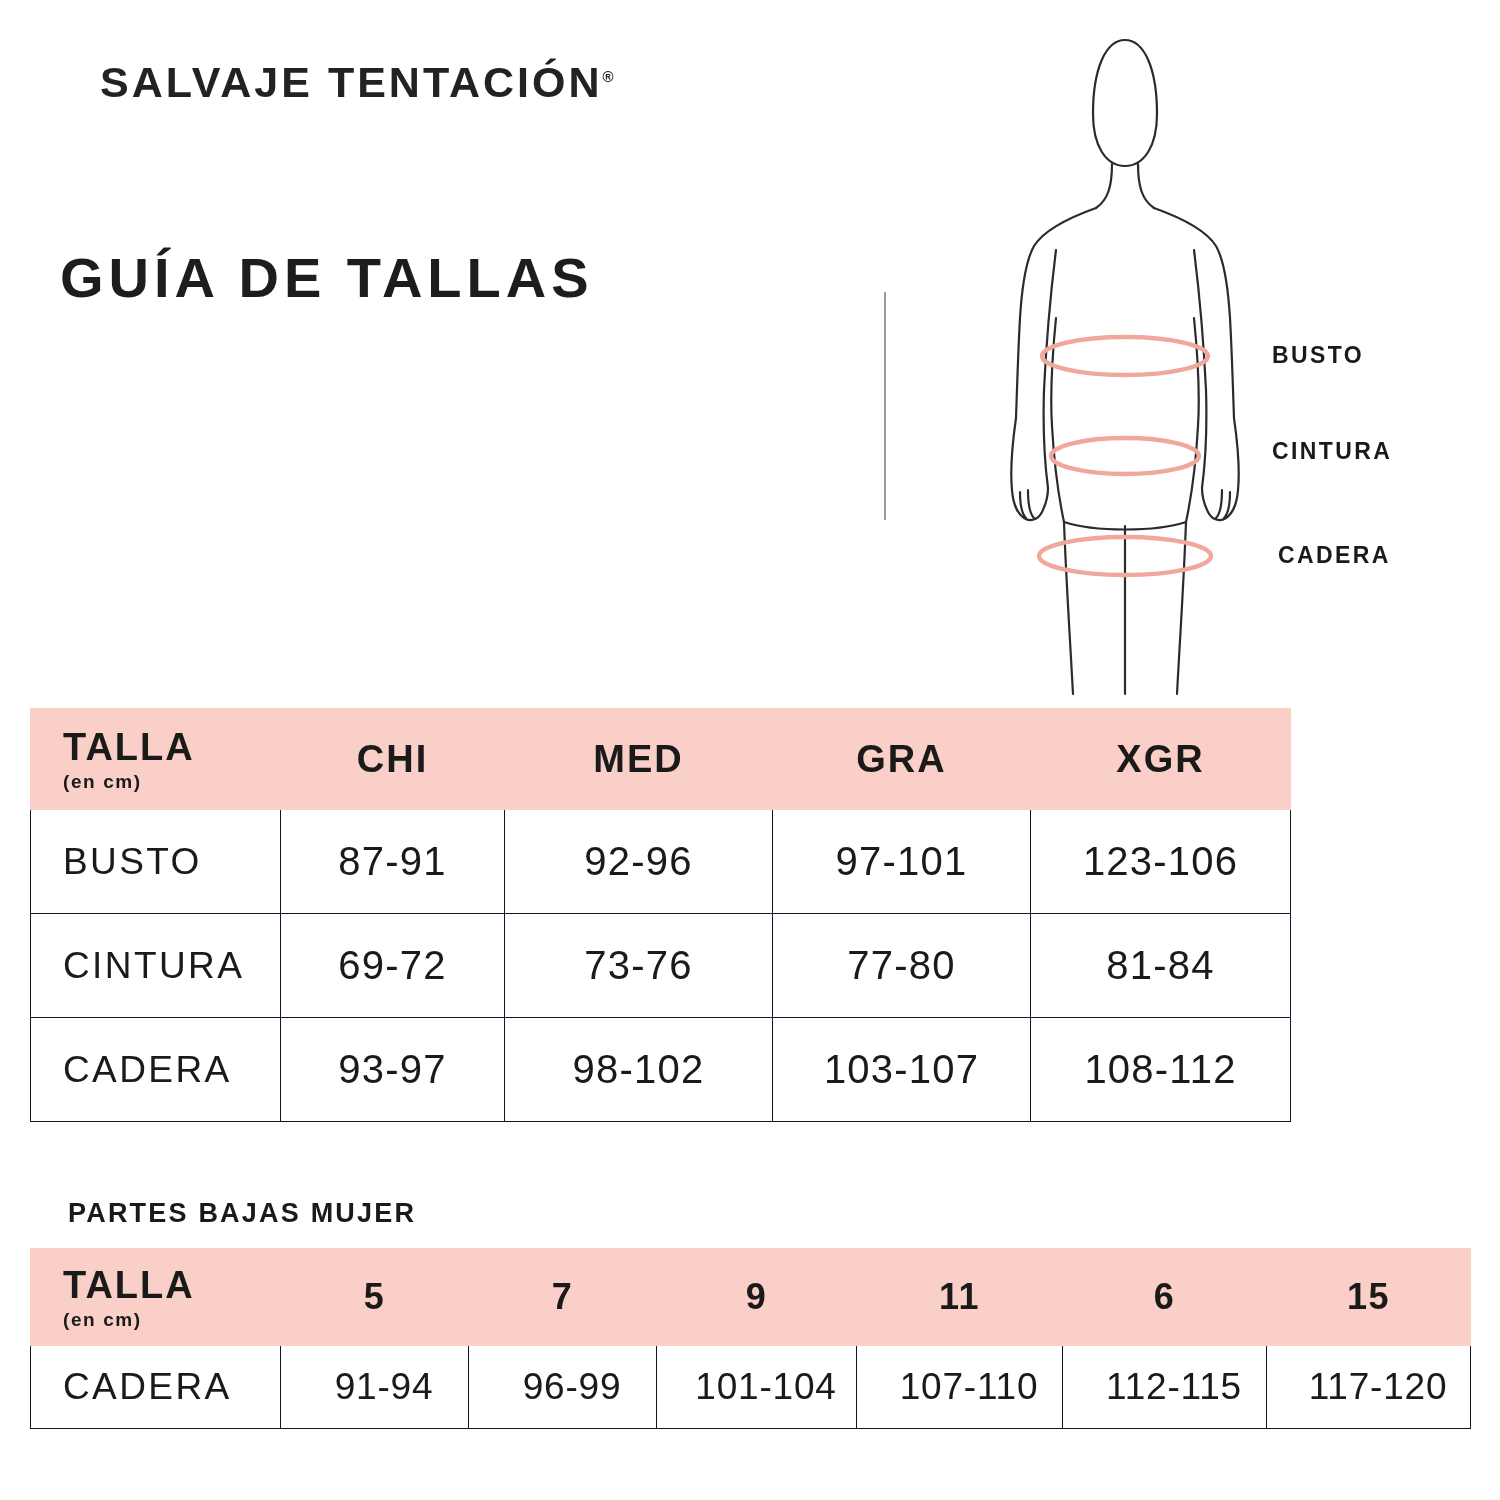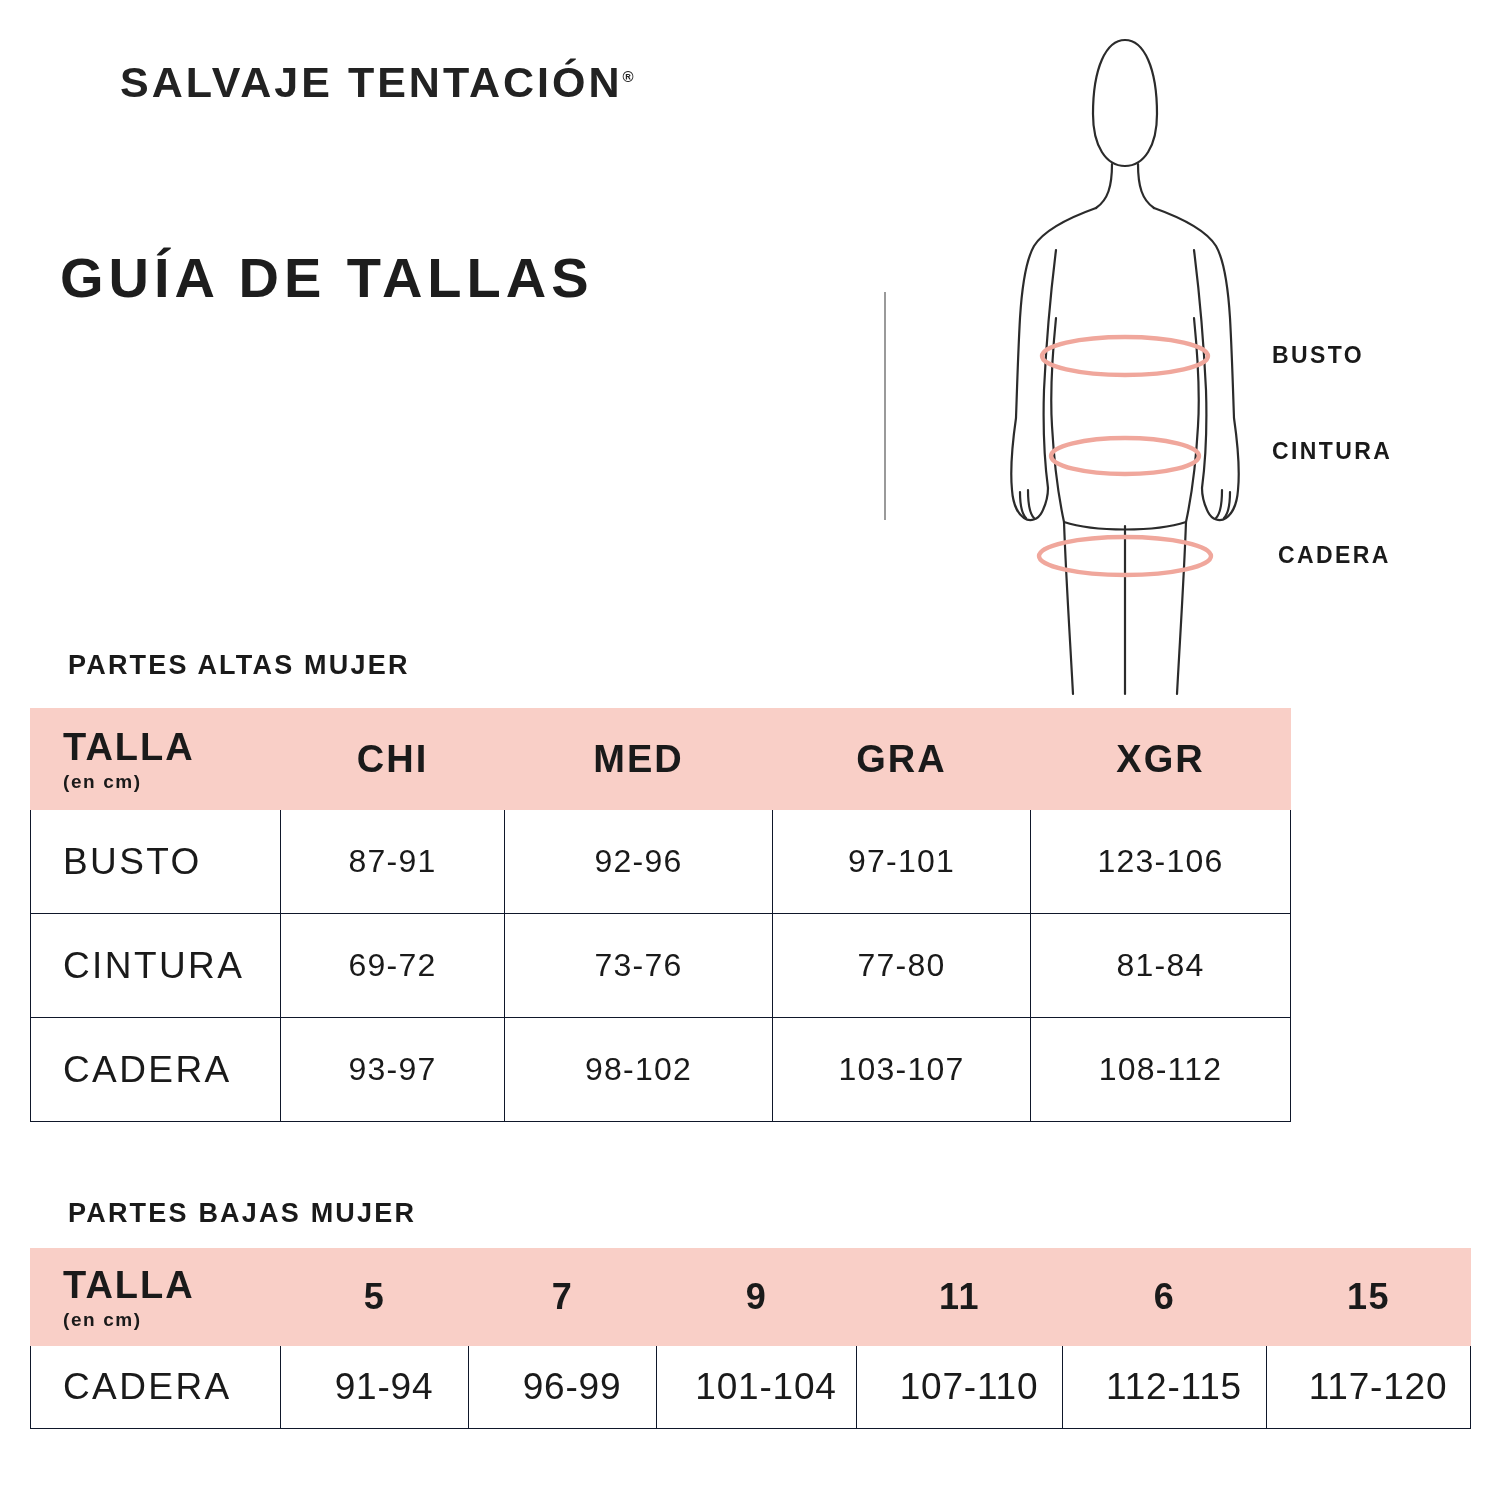--- a/index.html
+++ b/index.html
@@ -18,21 +18,21 @@
 
   .page {
     position: relative;
     width: 1500px;
     height: 1500px;
   }
 
   
   .brand {
     position: absolute;
-    left: 120px;
+    left: 100px;
     top: 58px;
     font-size: 43px;
     font-weight: 700;
     letter-spacing: 3.0px;
     color: #222;
     white-space: nowrap;
   }
   .brand sup {
     font-size: 15px;
     vertical-align: super;
@@ -147,21 +147,21 @@
   }
   #table-altas th .sub {
     display: block;
     font-size: 19px;
     font-weight: 700;
     letter-spacing: 1.6px;
     margin-top: 6px;
   }
   #table-altas td {
     height: 101px;
-    font-size: 32px;
+    font-size: 40px;
     letter-spacing: 1.2px;
   }
   #table-altas td.row-head {
     text-align: left;
     padding-left: 32px;
     font-size: 37px;
     letter-spacing: 2.4px;
   }
 
   
@@ -259,21 +259,20 @@
       </g>
     </svg>
   </div>
 
   <div class="fig-labels">
     <div class="fig-label lbl-busto">BUSTO</div>
     <div class="fig-label lbl-cintura">CINTURA</div>
     <div class="fig-label lbl-cadera">CADERA</div>
   </div>
 
-  <div class="section-caption cap-altas">PARTES ALTAS MUJER</div>
   <div class="section-caption cap-bajas">PARTES BAJAS MUJER</div>
 
   <table id="table-altas">
     <colgroup>
       <col style="width:250px">
       <col style="width:224px">
       <col style="width:268px">
       <col style="width:258px">
       <col style="width:260px">
     </colgroup>

